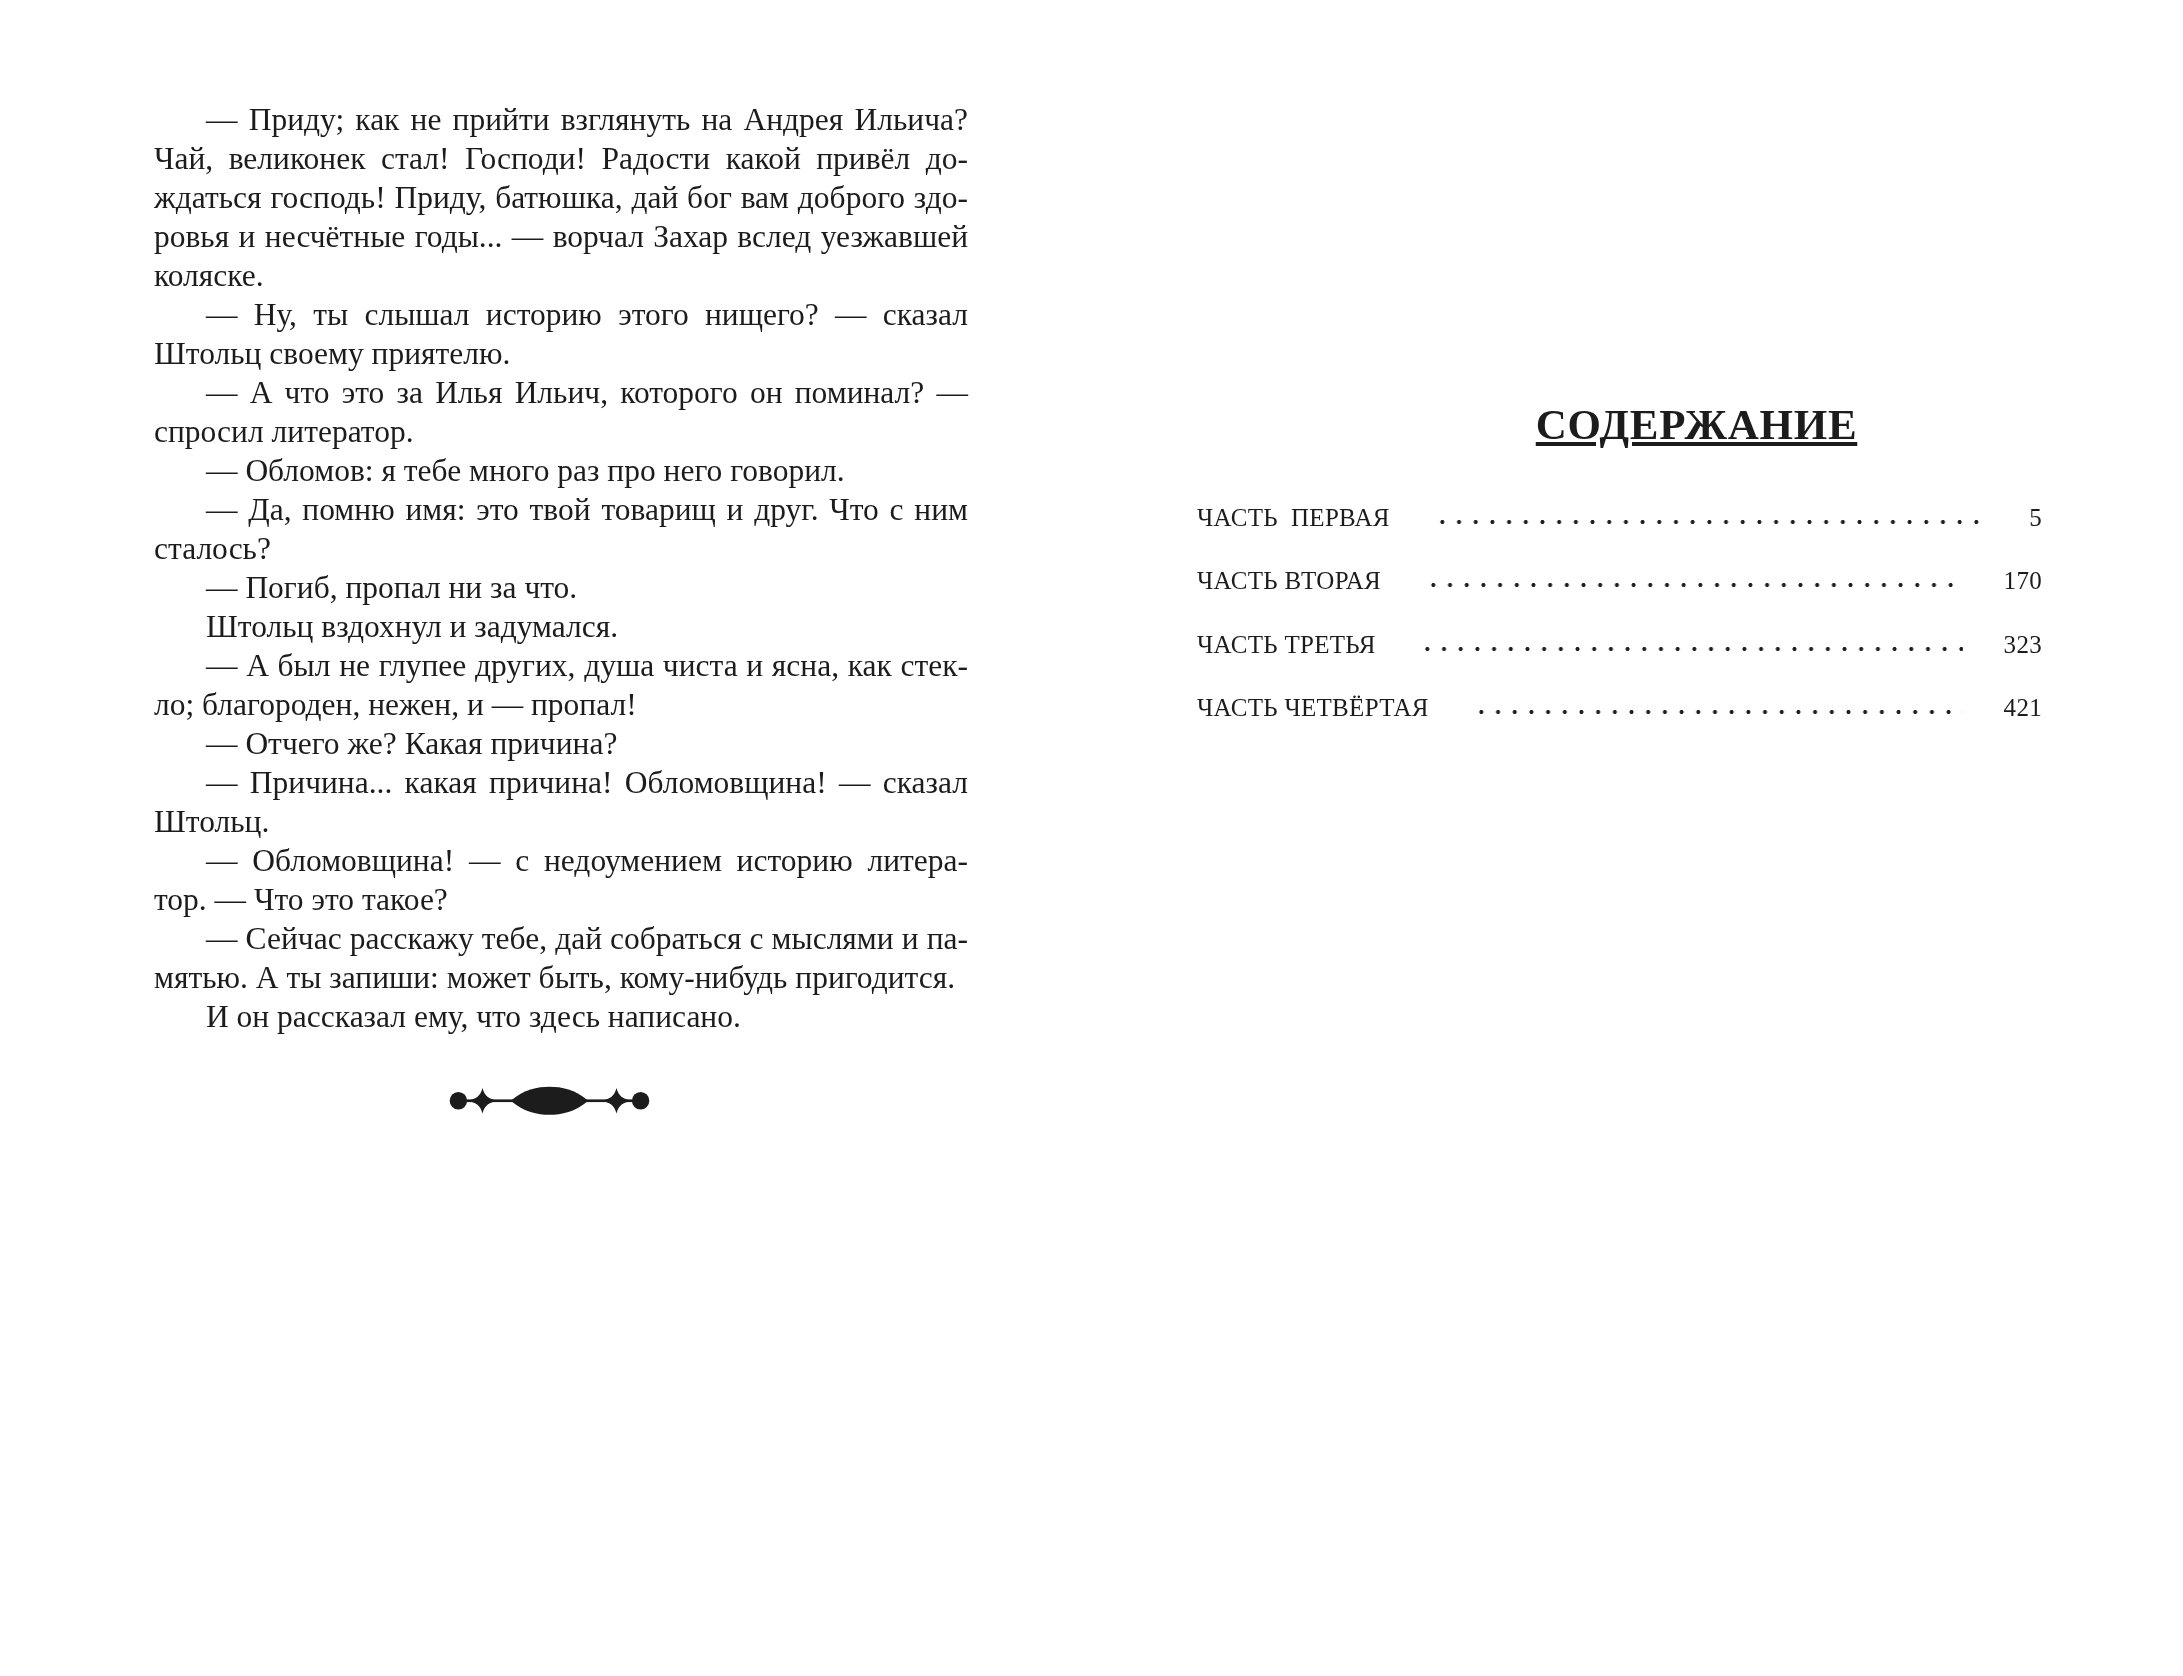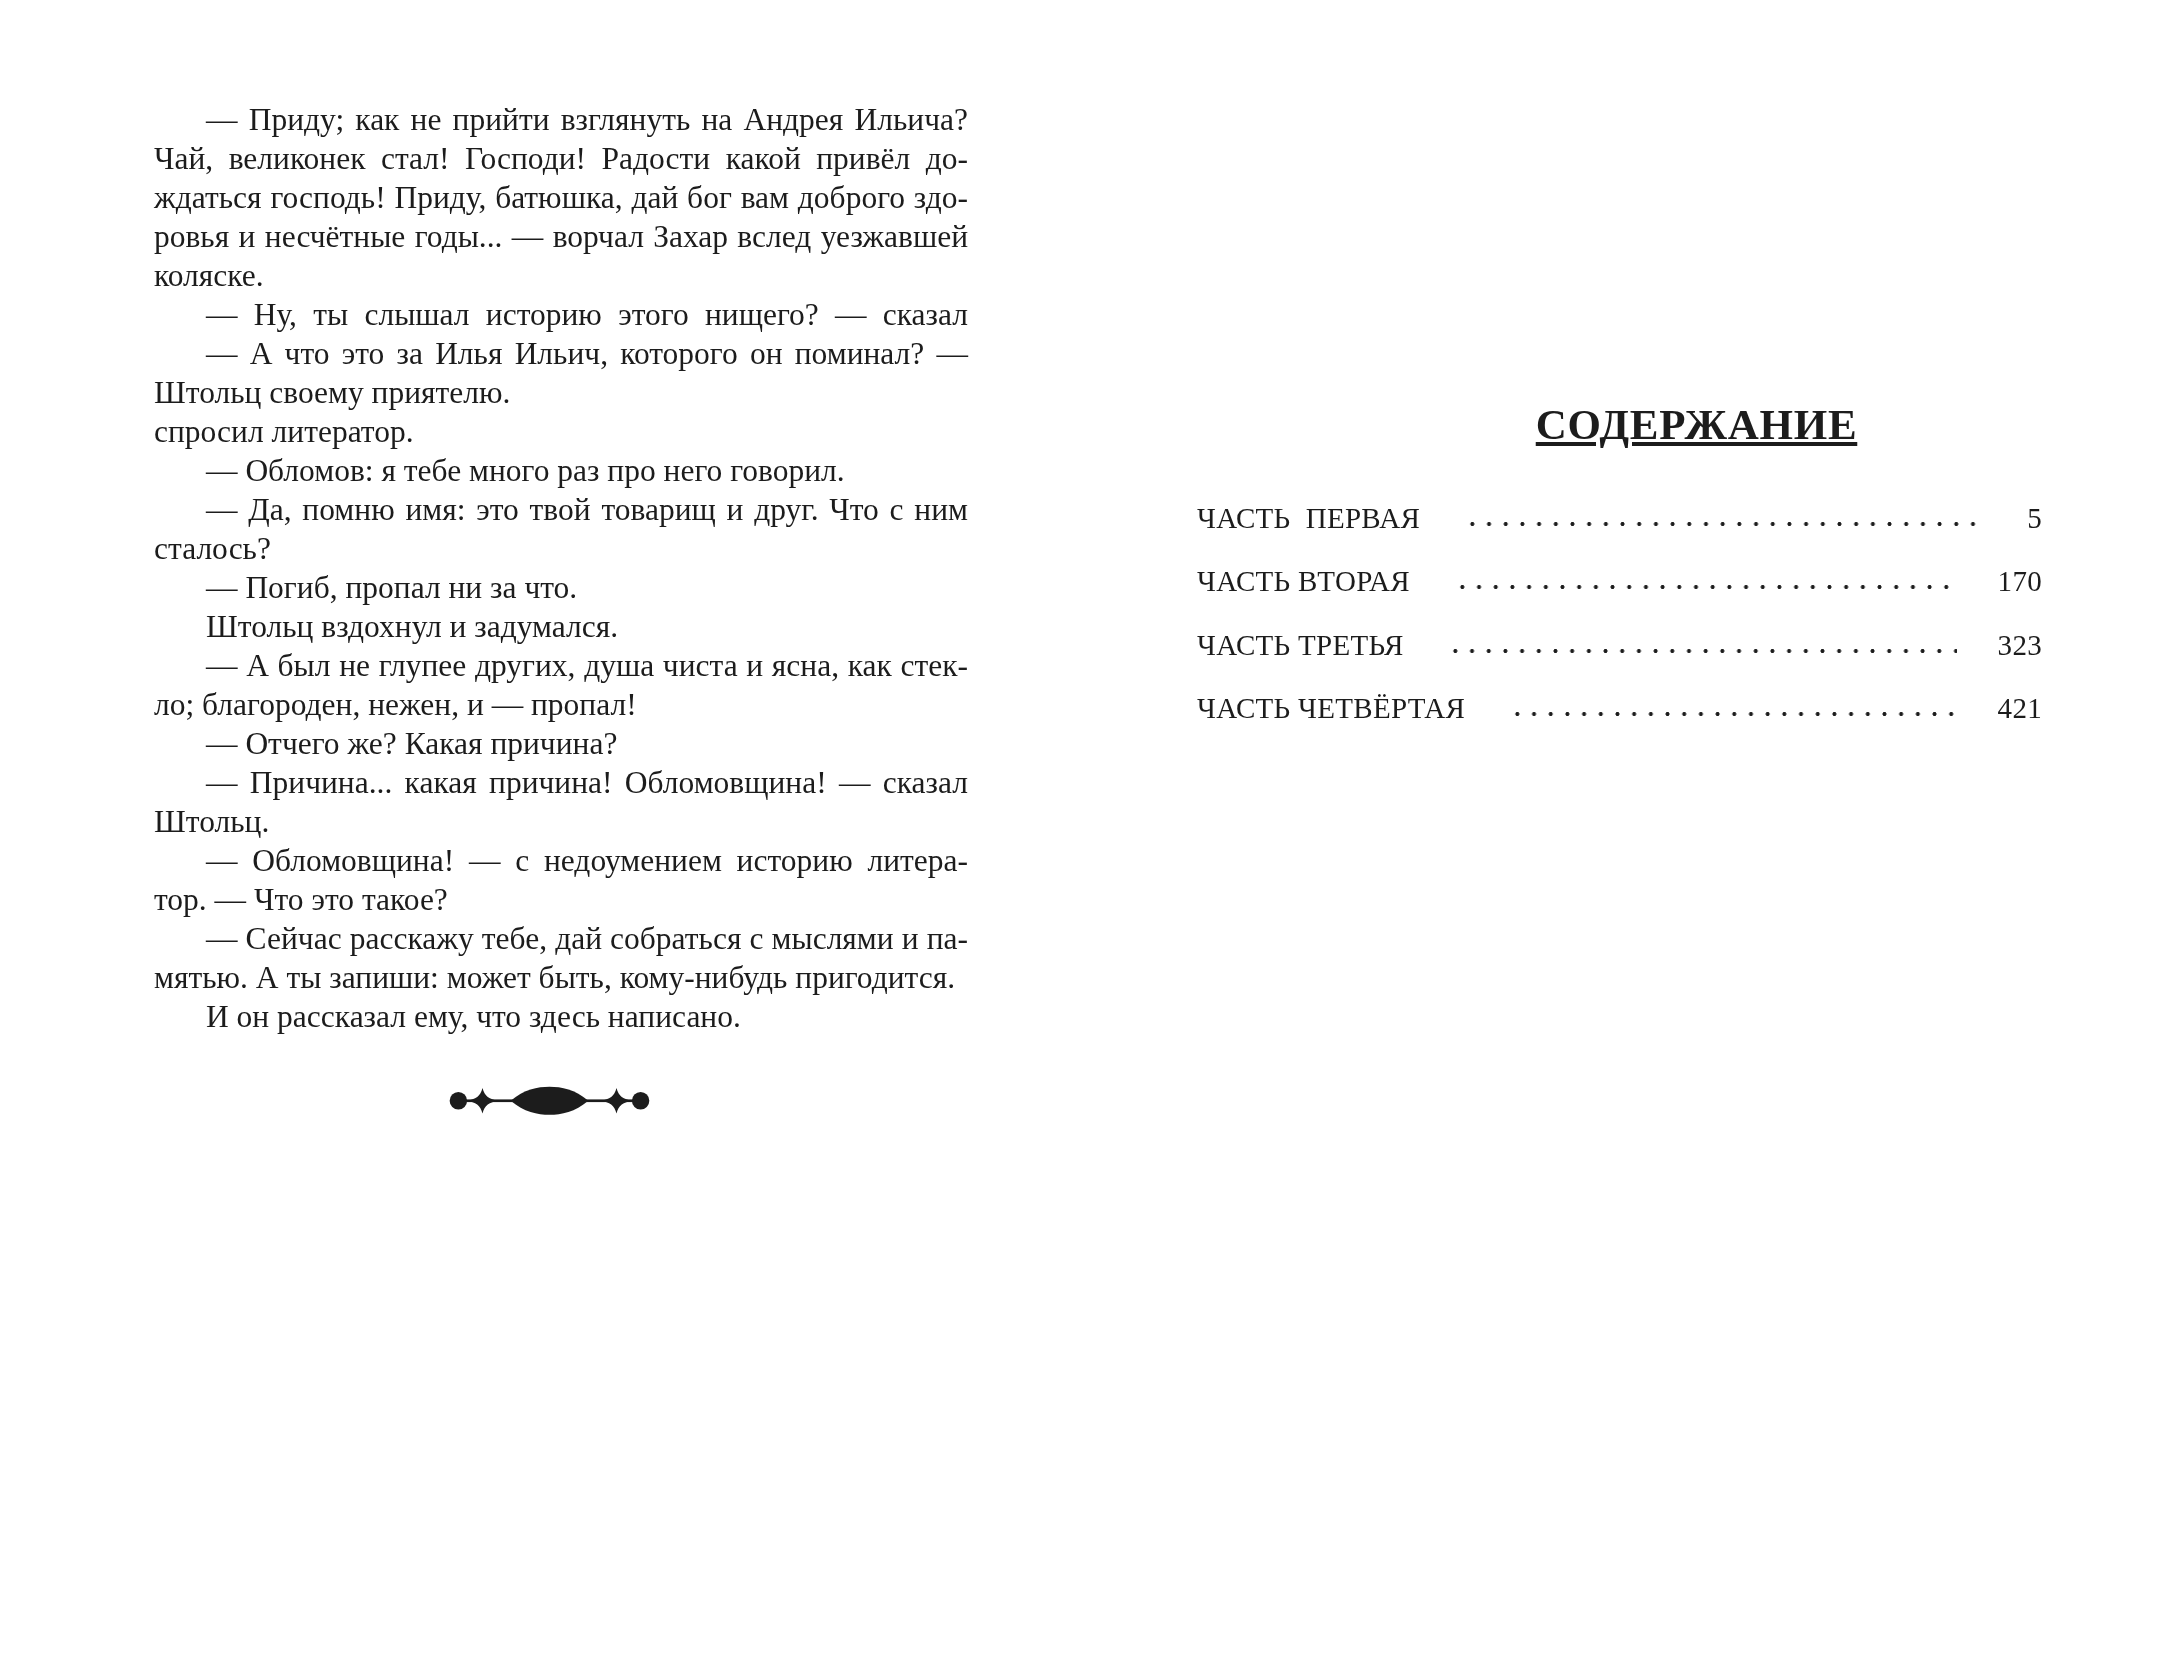--- a/index.html
+++ b/index.html
@@ -49,21 +49,21 @@
     line-height: 54px;
     letter-spacing: 0.7px;
     text-decoration: underline;
   }
   .toc-row {
     position: absolute;
     left: 1197px;
     width: 845px;
     display: flex;
     align-items: baseline;
-    font-size: 29px;
+    font-size: 25px;
     line-height: 40px;
     letter-spacing: 0.3px;
     gap: 37px;
   }
   .toc-label { white-space: pre; }
   .toc-dots {
     flex: 1;
     height: 9.4px;
     margin: 0 4px 0 6.7px;
     background-image: radial-gradient(circle, #1c1c1c 1.7px, transparent 2.3px);
@@ -79,22 +79,22 @@
 <div id="book-spread">
 
   <section>
     <div id="left-text">
         <div class="line j indent">— Приду; как не прийти взглянуть на Андрея Ильича?</div>
         <div class="line j">Чай, великонек стал! Господи! Радости какой привёл до-</div>
         <div class="line j">ждаться господь! Приду, батюшка, дай бог вам доброго здо-</div>
         <div class="line j">ровья и несчётные годы... — ворчал Захар вслед уезжавшей</div>
         <div class="line">коляске.</div>
         <div class="line j indent">— Ну, ты слышал историю этого нищего? — сказал</div>
+        <div class="line">Штольц своему приятелю.</div>
         <div class="line j indent">— А что это за Илья Ильич, которого он поминал? —</div>
-        <div class="line">Штольц своему приятелю.</div>
         <div class="line">спросил литератор.</div>
         <div class="line indent">— Обломов: я тебе много раз про него говорил.</div>
         <div class="line j indent">— Да, помню имя: это твой товарищ и друг. Что с ним</div>
         <div class="line">сталось?</div>
         <div class="line indent">— Погиб, пропал ни за что.</div>
         <div class="line indent">Штольц вздохнул и задумался.</div>
         <div class="line j indent">— А был не глупее других, душа чиста и ясна, как стек-</div>
         <div class="line">ло; благороден, нежен, и — пропал!</div>
         <div class="line indent">— Отчего же? Какая причина?</div>
         <div class="line j indent">— Причина... какая причина! Обломовщина! — сказал</div>

